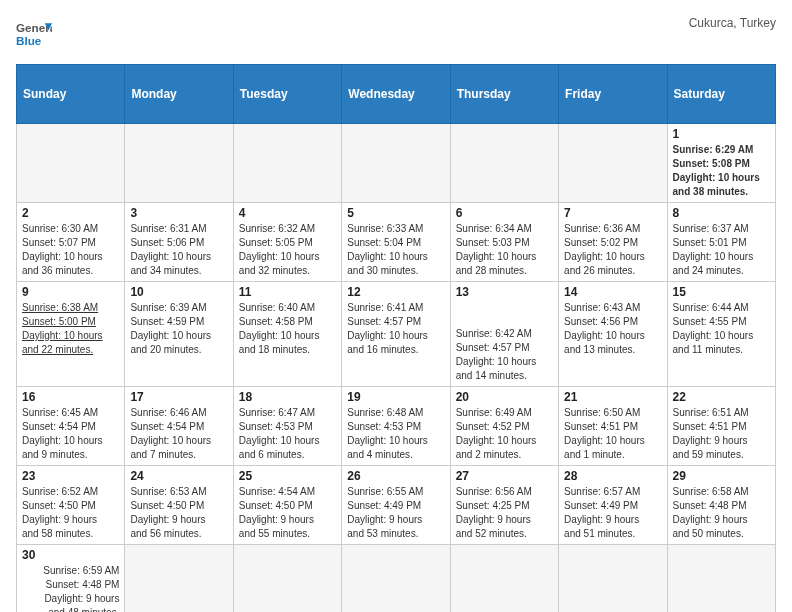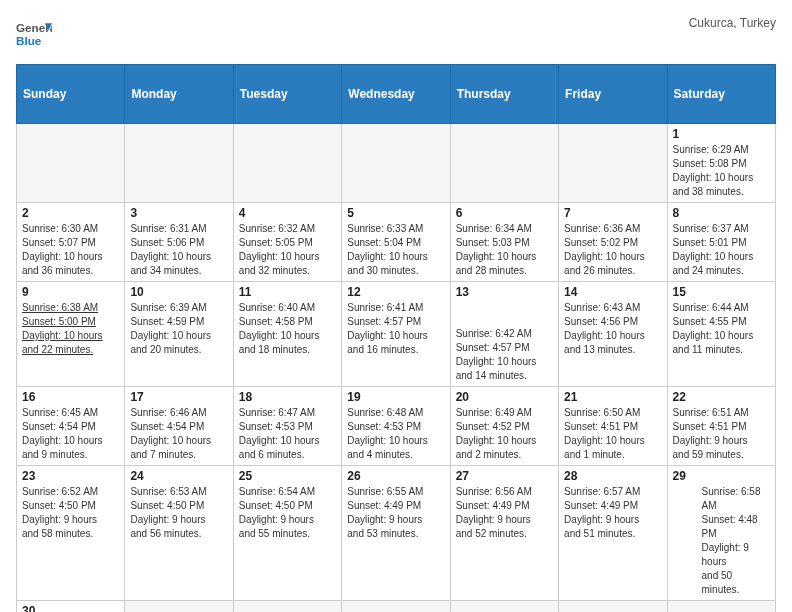--- a/index.html
+++ b/index.html
@@ -111,21 +111,21 @@
   <tbody id="calendar-body">
   <tr>
         <td class="empty"></td>
         <td class="empty"></td>
         <td class="empty"></td>
         <td class="empty"></td>
         <td class="empty"></td>
         <td class="empty"></td>
         <td>
           <span class="day-number">1</span>
-          <div class="day-info" style="white-space: pre-line;">Sunrise: 6:29 AM
+          <div class="day-info" style="white-space: pre-line; font-weight: bold;">Sunrise: 6:29 AM
 Sunset: 5:08 PM
 Daylight: 10 hours
 and 38 minutes.</div>
         </td>
       </tr>
       <tr>
         <td>
           <span class="day-number">2</span>
           <div class="day-info" style="white-space: pre-line;">Sunrise: 6:30 AM
 Sunset: 5:07 PM
@@ -287,49 +287,49 @@
         </td>
         <td>
           <span class="day-number">24</span>
           <div class="day-info" style="white-space: pre-line;">Sunrise: 6:53 AM
 Sunset: 4:50 PM
 Daylight: 9 hours
 and 56 minutes.</div>
         </td>
         <td>
           <span class="day-number">25</span>
-          <div class="day-info" style="white-space: pre-line;">Sunrise: 6:54 AM
+          <div class="day-info" style="white-space: pre-line;">Sunrise: 4:54 AM
 Sunset: 4:50 PM
 Daylight: 9 hours
 and 55 minutes.</div>
         </td>
         <td>
           <span class="day-number">26</span>
           <div class="day-info" style="white-space: pre-line;">Sunrise: 6:55 AM
 Sunset: 4:49 PM
 Daylight: 9 hours
 and 53 minutes.</div>
         </td>
         <td>
           <span class="day-number">27</span>
           <div class="day-info" style="white-space: pre-line;">Sunrise: 6:56 AM
-Sunset: 4:49 PM
+Sunset: 4:25 PM
 Daylight: 9 hours
 and 52 minutes.</div>
         </td>
         <td>
           <span class="day-number">28</span>
           <div class="day-info" style="white-space: pre-line;">Sunrise: 6:57 AM
 Sunset: 4:49 PM
 Daylight: 9 hours
 and 51 minutes.</div>
         </td>
         <td>
           <span class="day-number">29</span>
-          <div class="day-info" style="white-space: pre-line; margin-left: 29px;">Sunrise: 6:58 AM
+          <div class="day-info" style="white-space: pre-line;">Sunrise: 6:58 AM
 Sunset: 4:48 PM
 Daylight: 9 hours
 and 50 minutes.</div>
         </td>
       </tr>
       <tr class="last-row">
         <td>
           <span class="day-number">30</span>
           <div class="day-info" style="white-space: pre-line; text-align: right;">Sunrise: 6:59 AM
 Sunset: 4:48 PM

